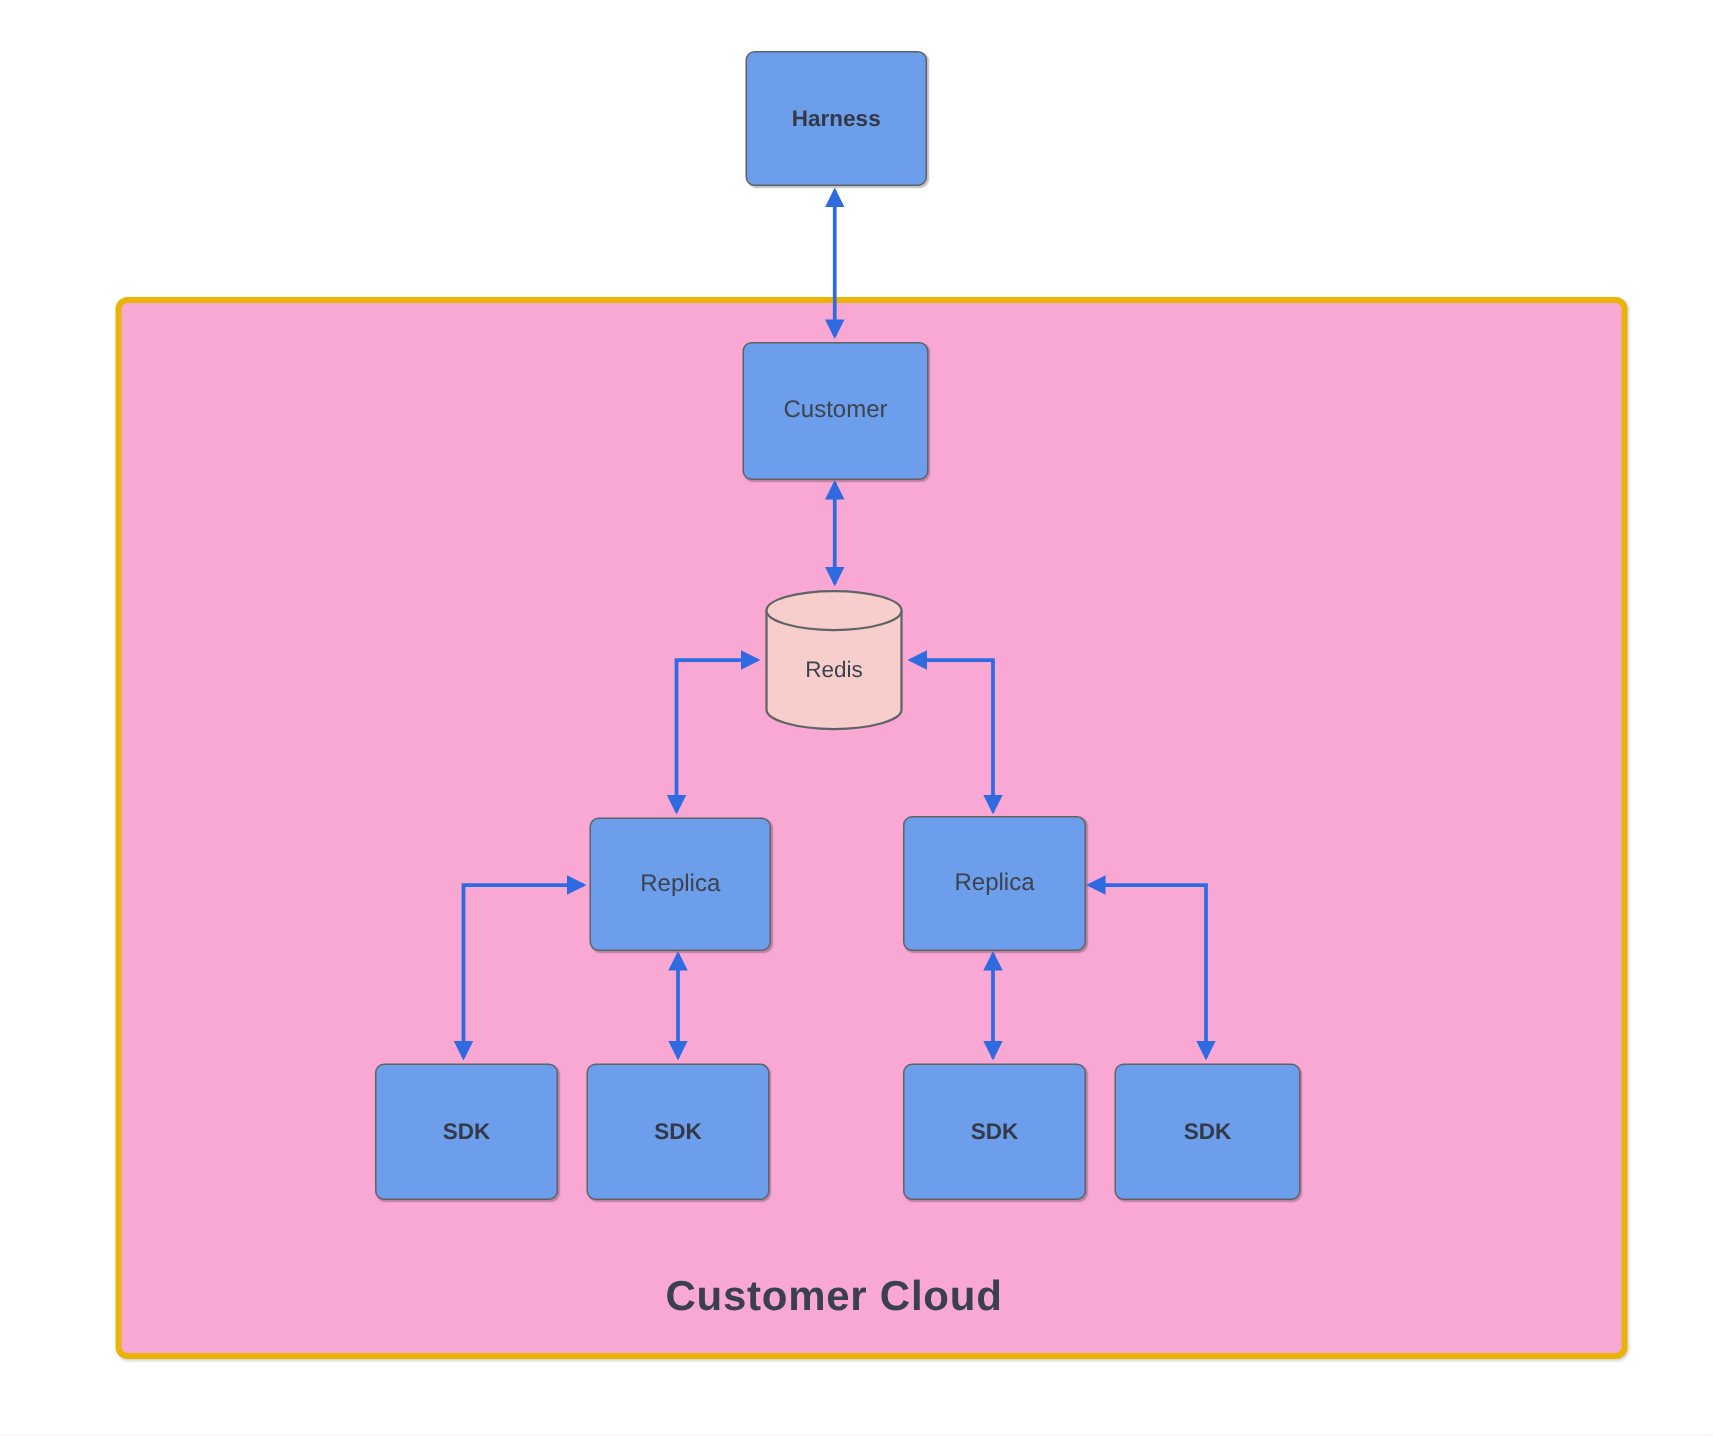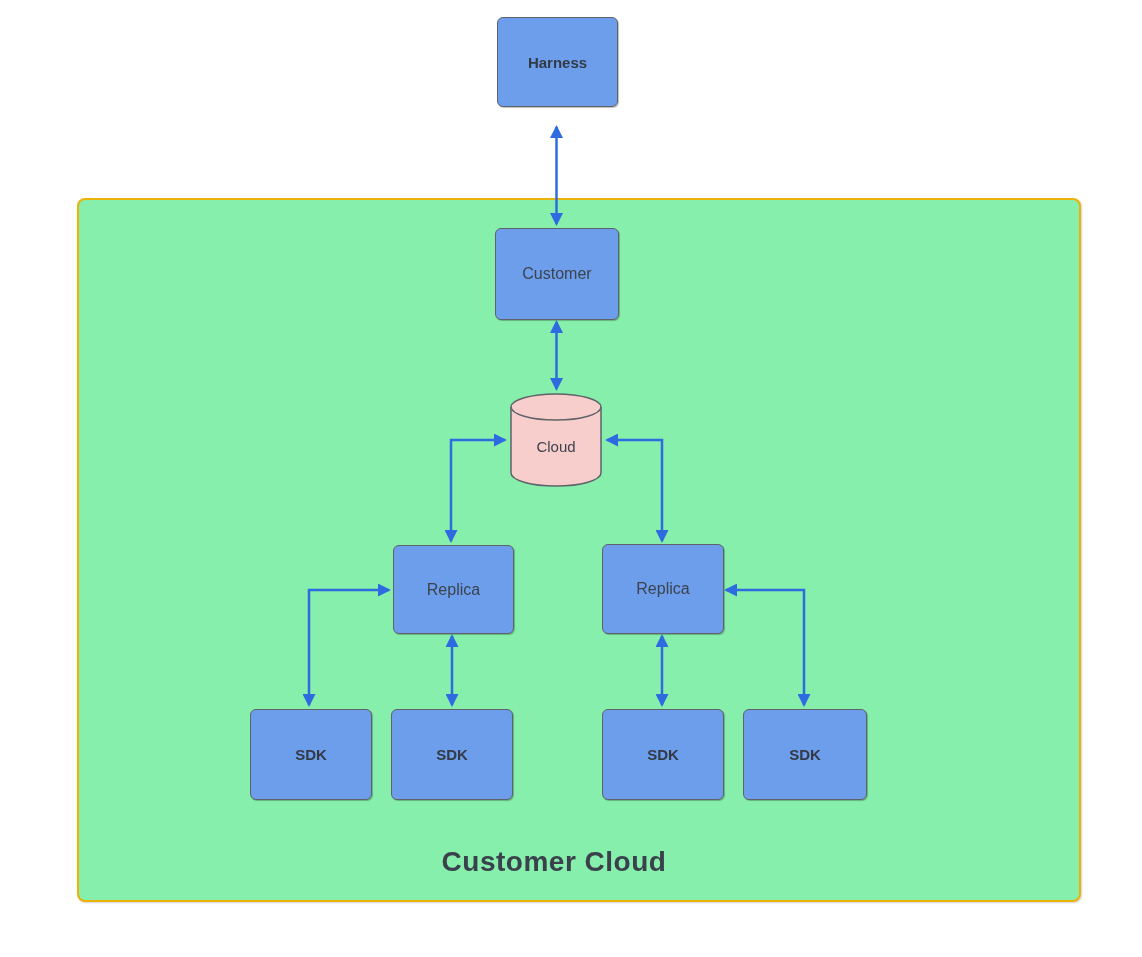--- a/index.html
+++ b/index.html
@@ -10,23 +10,23 @@
     background: #ffffff;
     font-family: "Liberation Sans", "DejaVu Sans", sans-serif;
     overflow: hidden;
   }
   .cloud-container {
     position: absolute;
     left: 77px;
     top: 198px;
     width: 1000px;
     height: 700px;
-    border: 2px solid #eab308;
+    border: 4px solid #eab308;
     border-radius: 8px;
-    background: #86efac;
+    background: #f9a8d4;
     box-shadow: 1px 1px 2px rgba(0,0,0,0.18);
   }
   .cloud-title {
     position: absolute;
     left: 0;
     right: 50px;
     bottom: 22px;
     text-align: center;
     font-size: 28px;
     font-weight: bold;
@@ -39,21 +39,21 @@
     border: 1px solid #5f6368;
     border-radius: 6px;
     box-shadow: 1px 1px 1px rgba(0,0,0,0.25);
     display: flex;
     align-items: center;
     justify-content: center;
     font-size: 15px;
     color: #3c434e;
   }
   .node.bold { font-weight: bold; color: #333a45; }
-  .node-harness { left: 497px; top: 17px;  width: 119px; height: 88px; }
+  .node-harness { left: 497px; top: 34px;  width: 119px; height: 88px; }
   .node-primary { left: 495px; top: 228px; width: 122px; height: 90px; font-size: 16px; }
   .node-replica-left  { left: 393px; top: 545px; width: 119px; height: 87px; font-size: 16px; }
   .node-replica-right { left: 602px; top: 544px; width: 120px; height: 88px; font-size: 16px; }
   .node-sdk-1 { left: 250px; top: 709px; width: 120px; height: 89px; }
   .node-sdk-2 { left: 391px; top: 709px; width: 120px; height: 89px; }
   .node-sdk-3 { left: 602px; top: 709px; width: 120px; height: 89px; }
   .node-sdk-4 { left: 743px; top: 709px; width: 122px; height: 89px; }
   .cylinder {
     position: absolute;
     left: 509px;
@@ -92,21 +92,21 @@
 
   <div class="node node-primary">
     <span>Customer</span>
   </div>
 
   <div class="cylinder">
     <svg width="94" height="96" viewBox="0 0 94 96">
       <path d="M2,15 L2,81 A45,13 0 0 0 92,81 L92,15" fill="#f8cecc" stroke="#5f6368" stroke-width="1.5"></path>
       <ellipse cx="47" cy="15" rx="45" ry="13" fill="#f8cecc" stroke="#5f6368" stroke-width="1.5"></ellipse>
     </svg>
-    <div class="cylinder-label">Cloud</div>
+    <div class="cylinder-label">Redis</div>
   </div>
 
   <div class="node node-replica-left">
     <span>Replica</span>
   </div>
 
   <div class="node node-replica-right">
     <span>Replica</span>
   </div>
 

